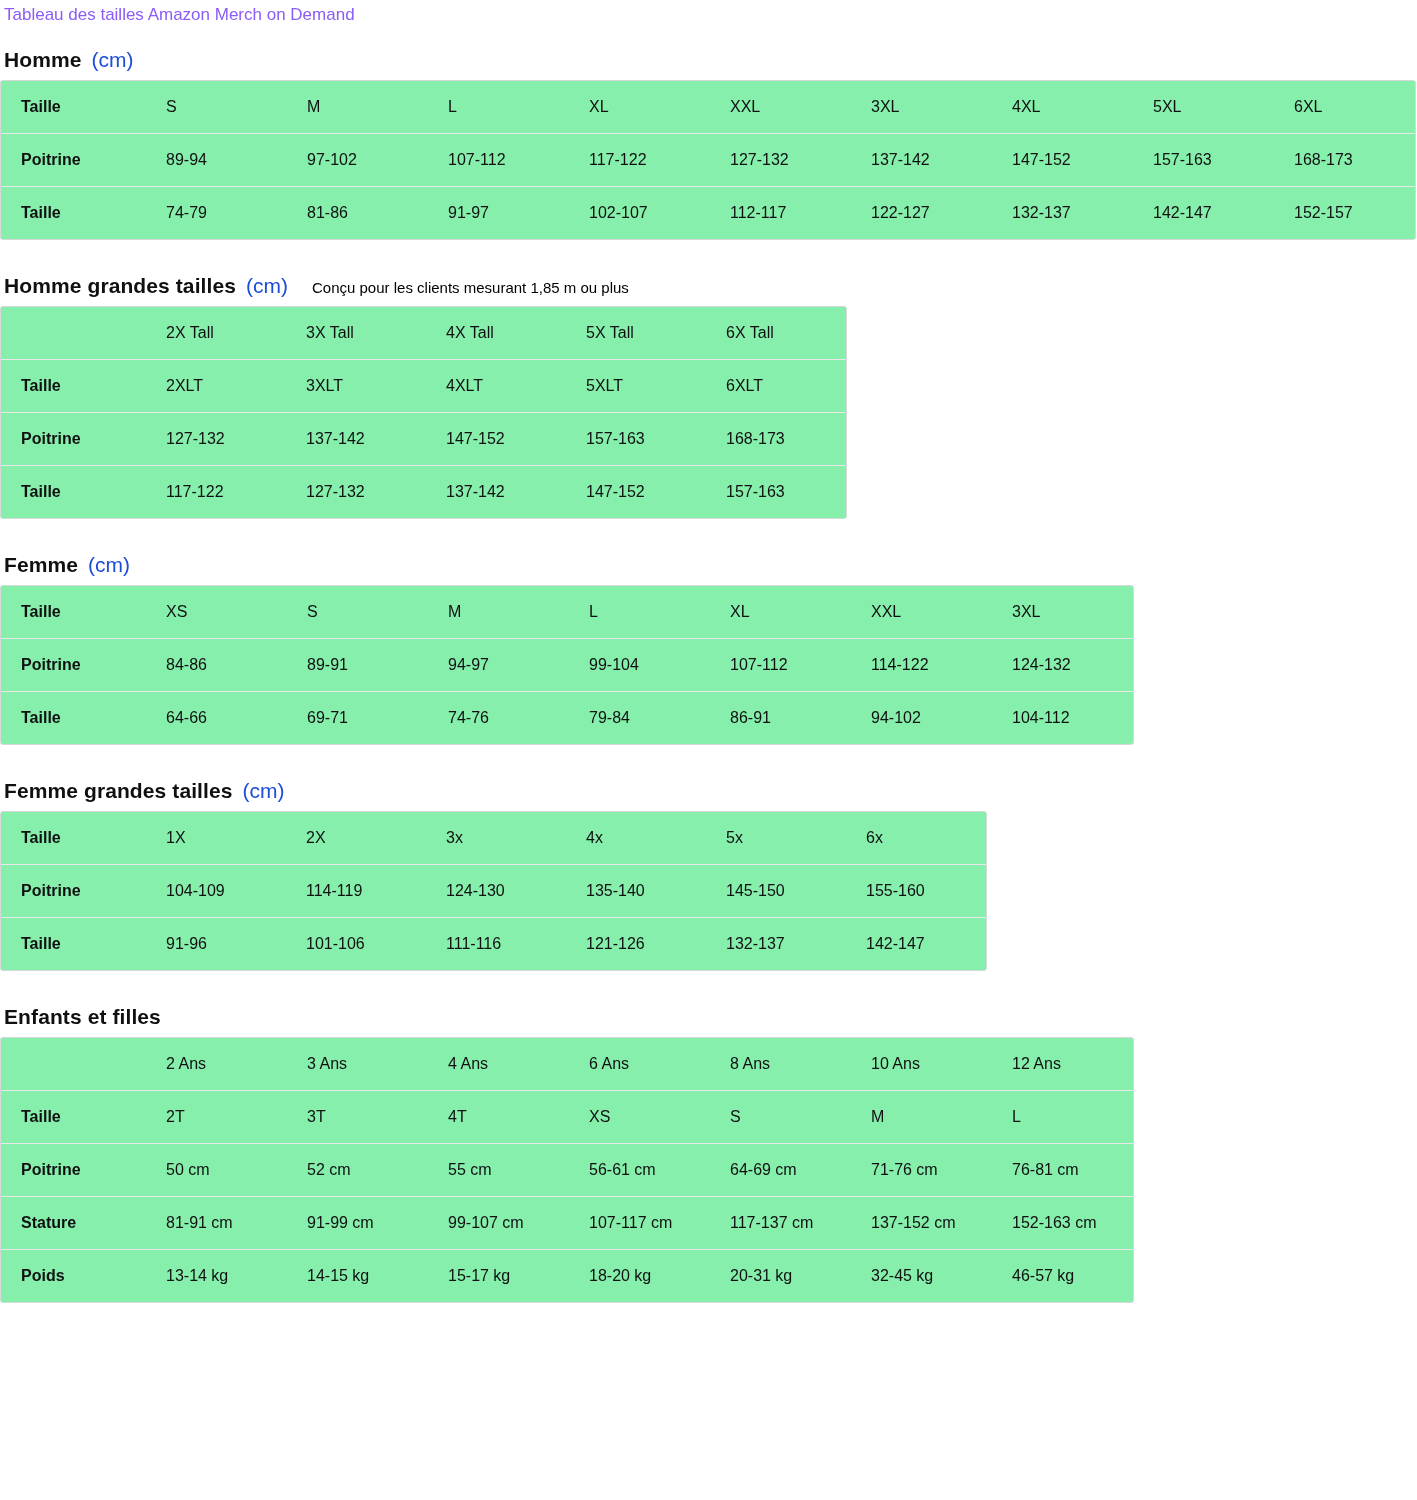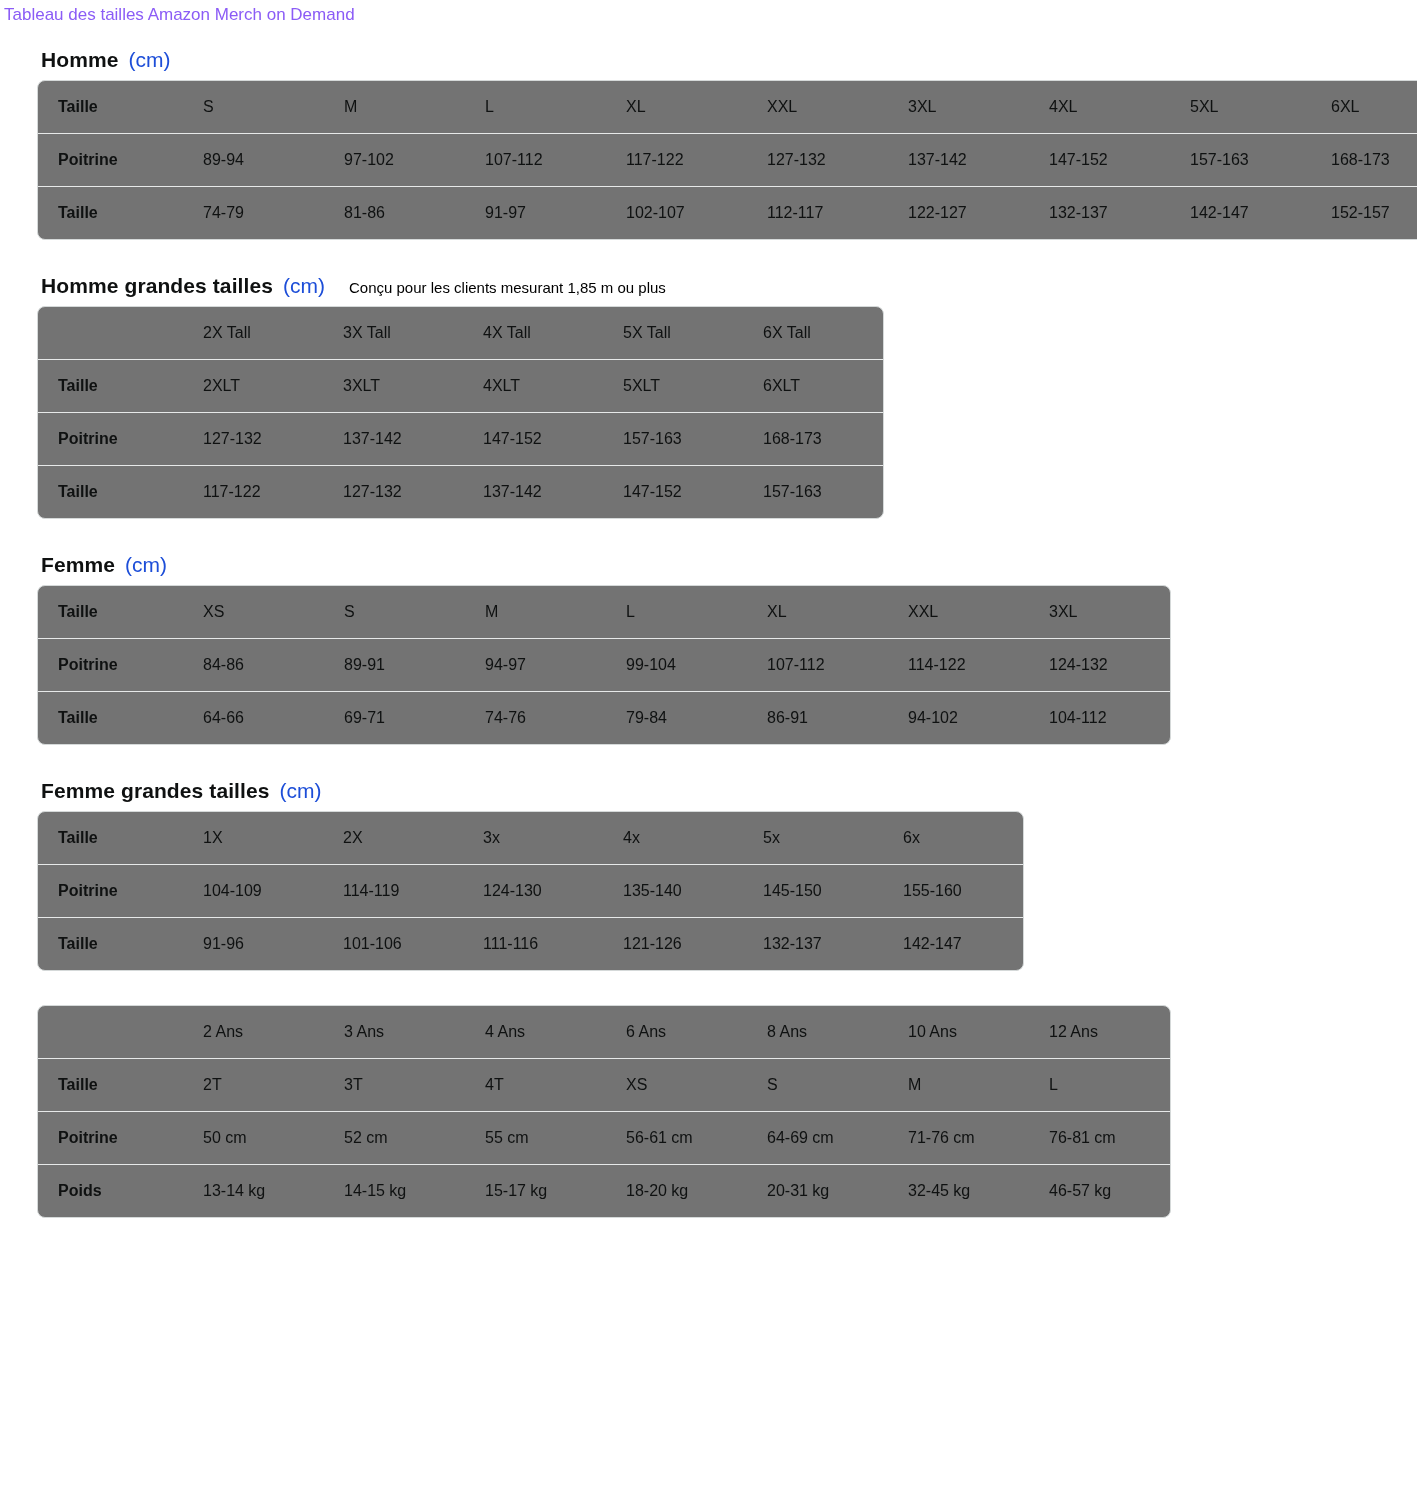--- a/index.html
+++ b/index.html
@@ -21,21 +21,20 @@
   .doc-title {
     font-size: 17px;
     line-height: 22px;
     color: #8b5cf6;
     padding: 4px 0 0 4px;
     margin: 0 0 22px 0;
     font-weight: 400;
   }
   .section {
     margin: 16px 0 34px 0;
-    padding-left: 37px;
   }
   .section-head {
     display: flex;
     align-items: baseline;
     gap: 10px;
     padding: 0 0 8px 4px;
   }
   .section-title {
     font-size: 21px;
     font-weight: 700;
@@ -50,23 +49,23 @@
   .section-note {
     font-size: 15px;
     font-weight: 400;
     color: #000000;
     margin-left: 14px;
   }
   table.size-table {
     border-collapse: separate;
     border-spacing: 0;
     border: 1px solid #d5d9d9;
-    border-radius: 8px;
+    border-radius: 3px;
     overflow: hidden;
-    background: #737373;
+    background: #86efac;
     table-layout: fixed;
   }
   table.size-table td, table.size-table th {
     border-bottom: 1px solid #e7e9e9;
     padding: 16px 0 16px 20px;
     font-size: 16px;
     line-height: 20px;
     text-align: left;
     vertical-align: middle;
     font-weight: 400;
@@ -312,20 +311,23 @@
           <td>111-116</td>
           <td>121-126</td>
           <td>132-137</td>
           <td>142-147</td>
         </tr>
       </tbody>
     </table>
   </section>
 
   <section class="section">
+    <div class="section-head">
+      <span class="section-title">Enfants et filles</span>
+    </div>
     <table class="size-table t-enfants">
       <colgroup>
         <col class="c0">
           <col class="cn">
           <col class="cn">
           <col class="cn">
           <col class="cn">
           <col class="cn">
           <col class="cn">
           <col class="cn">
@@ -355,20 +357,30 @@
           <th class="rowhead">Poitrine</th>
           <td>50 cm</td>
           <td>52 cm</td>
           <td>55 cm</td>
           <td>56-61 cm</td>
           <td>64-69 cm</td>
           <td>71-76 cm</td>
           <td>76-81 cm</td>
         </tr>
         <tr>
+          <th class="rowhead">Stature</th>
+          <td>81-91 cm</td>
+          <td>91-99 cm</td>
+          <td>99-107 cm</td>
+          <td>107-117 cm</td>
+          <td>117-137 cm</td>
+          <td>137-152 cm</td>
+          <td>152-163 cm</td>
+        </tr>
+        <tr>
           <th class="rowhead">Poids</th>
           <td>13-14 kg</td>
           <td>14-15 kg</td>
           <td>15-17 kg</td>
           <td>18-20 kg</td>
           <td>20-31 kg</td>
           <td>32-45 kg</td>
           <td>46-57 kg</td>
         </tr>
       </tbody>

